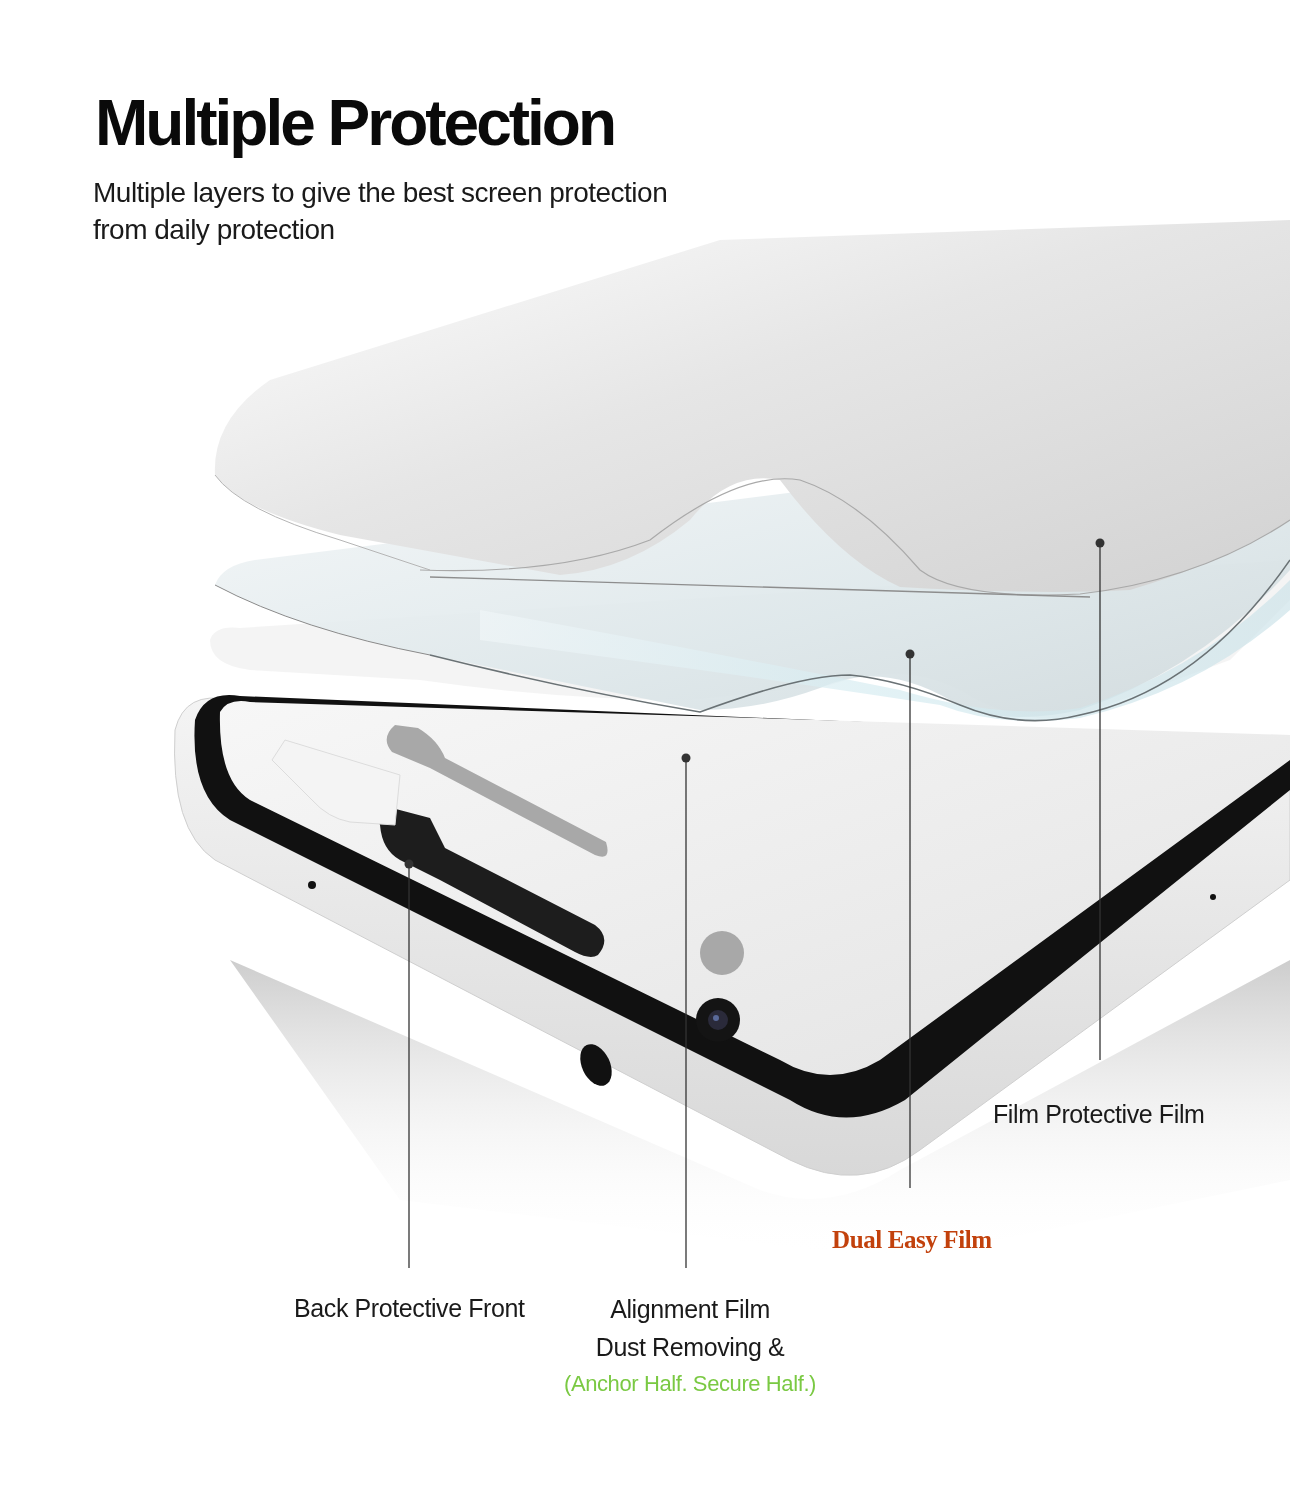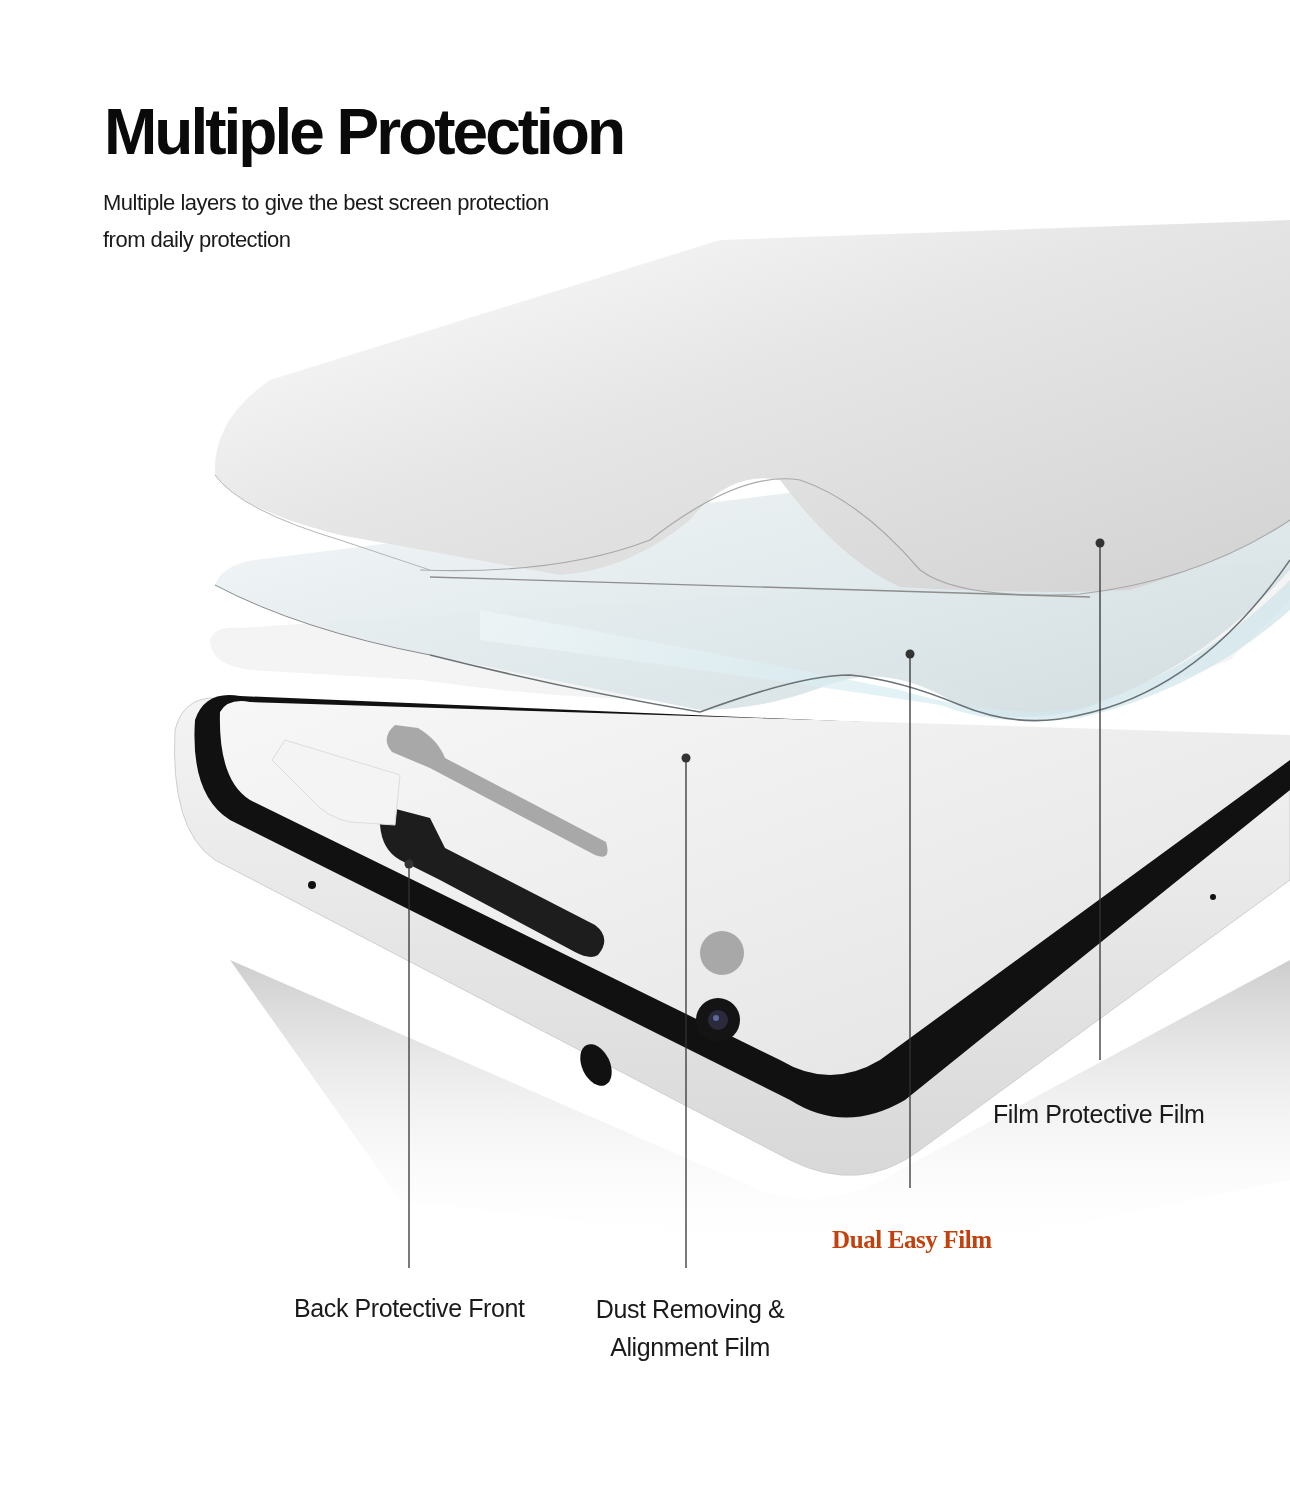--- a/index.html
+++ b/index.html
@@ -5,26 +5,26 @@
     html, body { margin: 0; padding: 0; }
     body {
       width: 1290px; height: 1500px; position: relative; overflow: hidden;
       background: #ffffff;
       font-family: "Liberation Sans", "DejaVu Sans", sans-serif;
       color: #111;
     }
     .headline {
       position: absolute; left: 88px; top: 84px;
       font-size: 64px; font-weight: bold; letter-spacing: -3px;
-      color: #0a0a0a; margin: 16px; line-height: 1;
+      color: #0a0a0a; margin: 7px; line-height: 1;
     }
     .subhead {
       position: absolute; left: 87px; top: 168px; width: 580px;
-      font-size: 22px; line-height: 37px; color: #1a1a1a;
-      letter-spacing: -0.5px; margin: 16px;
+      font-size: 28px; line-height: 37px; color: #1a1a1a;
+      letter-spacing: -0.5px; margin: 6px;
     }
     svg.scene { position: absolute; left: 0; top: 0; }
     .label {
       position: absolute; font-size: 25px; color: #1a1a1a;
       letter-spacing: -0.4px; white-space: nowrap;
     }
     .label.green { color: #c2410c; font-family: Liberation Serif, serif; }
     .label.bold { font-weight: bold; }
     .label.center { text-align: center; transform: translateX(-50%); }
     .label .line { display: block; line-height: 38px; }
@@ -122,15 +122,16 @@
   <g>
     <circle cx="409" cy="864" r="4.5" fill="#333"></circle>
     <line x1="409" y1="864" x2="409" y2="1268" stroke="#333" stroke-width="1.3"></line>
   </g>
 </svg>
 
 <div class="label" style="left:993px; top:1100px;">Film Protective Film</div>
 <div class="label green bold" style="left:832px; top:1226px;">Dual Easy Film</div>
 <div class="label" style="left:294px; top:1294px;">Back Protective Front</div>
 <div class="label center" style="left:690px; top:1290px;">
+  <span class="line">Alignment Film</span>
   <span class="line">Dust Removing &amp;</span>
-  <span class="line">Alignment Film</span>
+  <span class="note">(Anchor Half. Secure Half.)</span>
 </div>
 
 </body></html>

